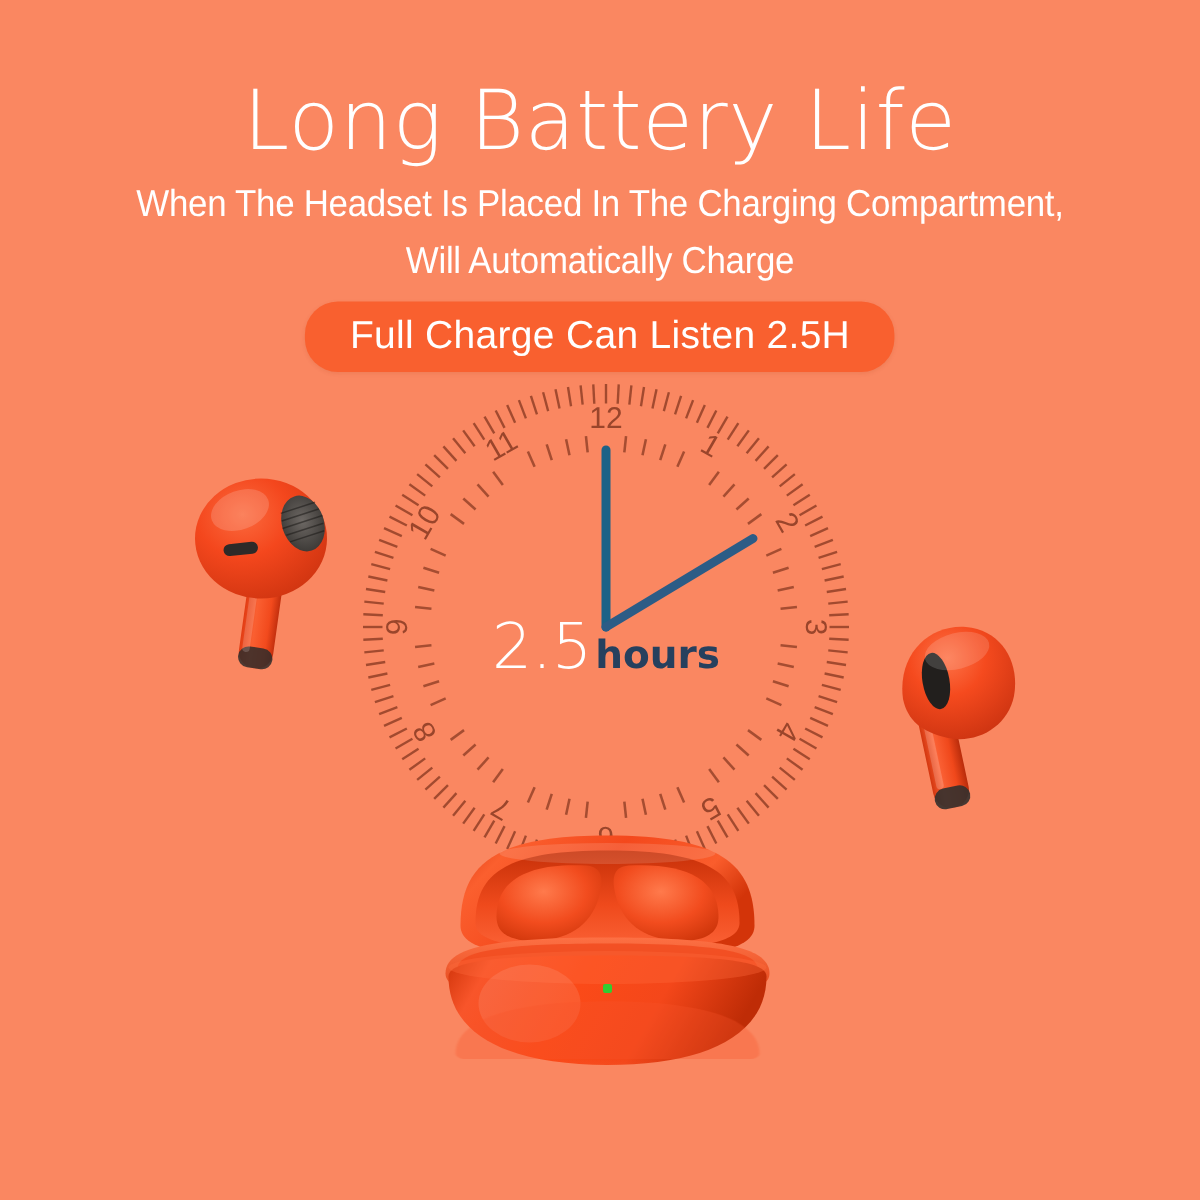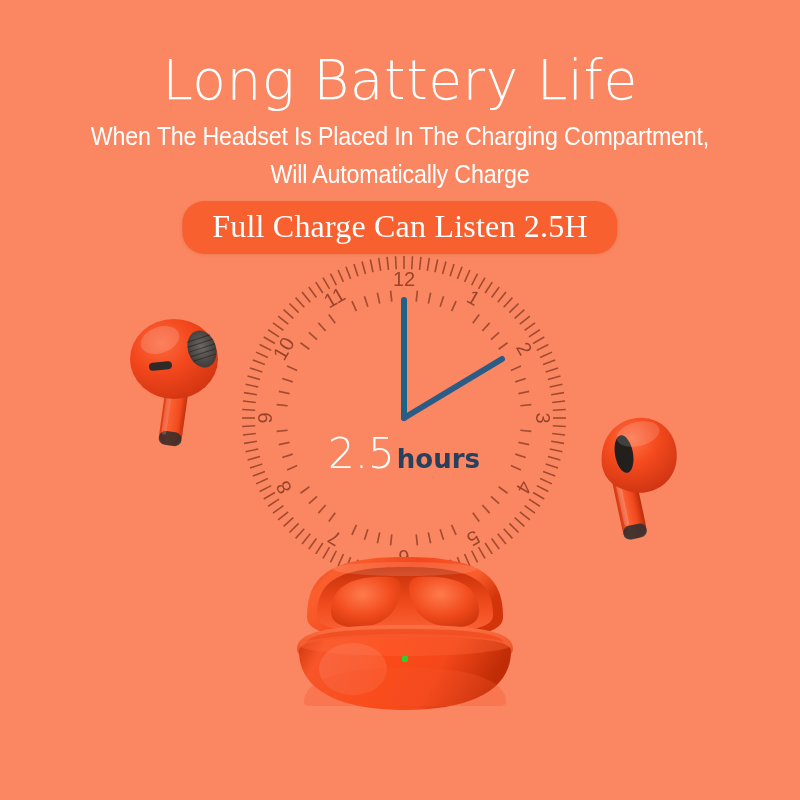--- a/index.html
+++ b/index.html
@@ -54,40 +54,40 @@
 
   .badge {
     position: absolute;
     top: 201px;
     left: 50%;
     transform: translateX(-50%);
     background: #f9602f;
     color: #ffffff;
     border-radius: 22px;
     padding: 7px 30px 9px 30px;
-    font-family: Liberation Serif, serif;
-    font-size: 32px;
+    font-family: Liberation Sans, sans-serif;
+    font-size: 26px;
     letter-spacing: 0.2px;
     white-space: nowrap;
     box-shadow: 0 1px 3px rgba(150,50,20,0.12);
     text-align: right;
   }
 
   
   #clock-svg {
     position: absolute;
     left: 0;
     top: 0;
     width: 800px;
     height: 800px;
   }
   .clock-center-text {
     position: absolute;
     left: 404px;
-    top: 433px;
+    top: 410px;
     transform: translateX(-50%);
     white-space: nowrap;
     display: flex;
     align-items: baseline;
     gap: 2px;
   }
   .clock-value {
     color: #ffffff;
     font-family: "DejaVu Sans", sans-serif;
     font-weight: 300;

